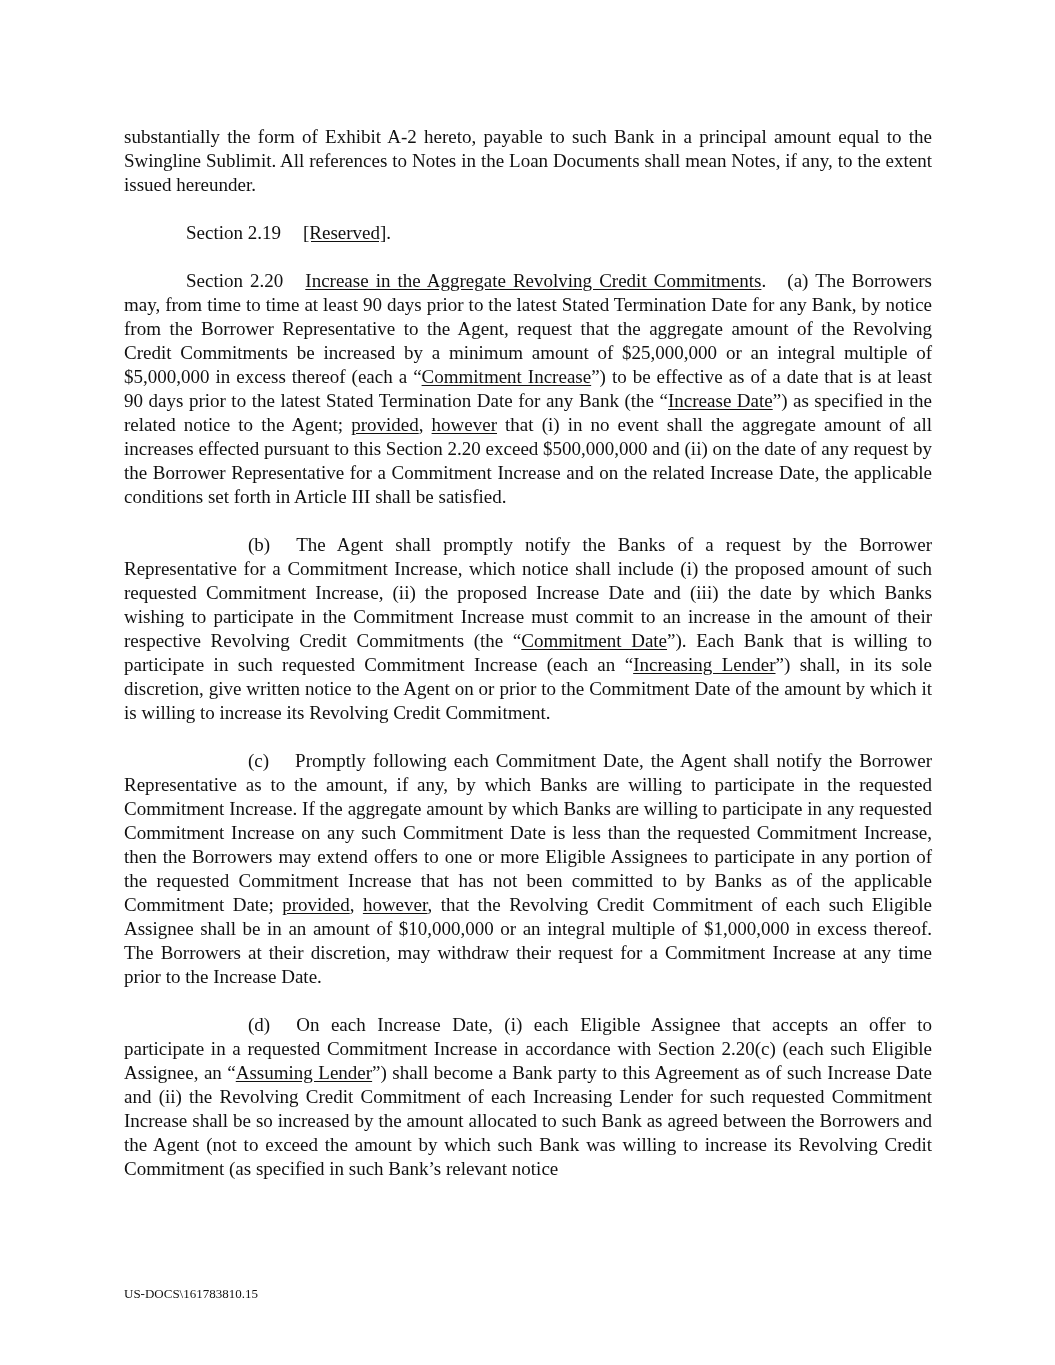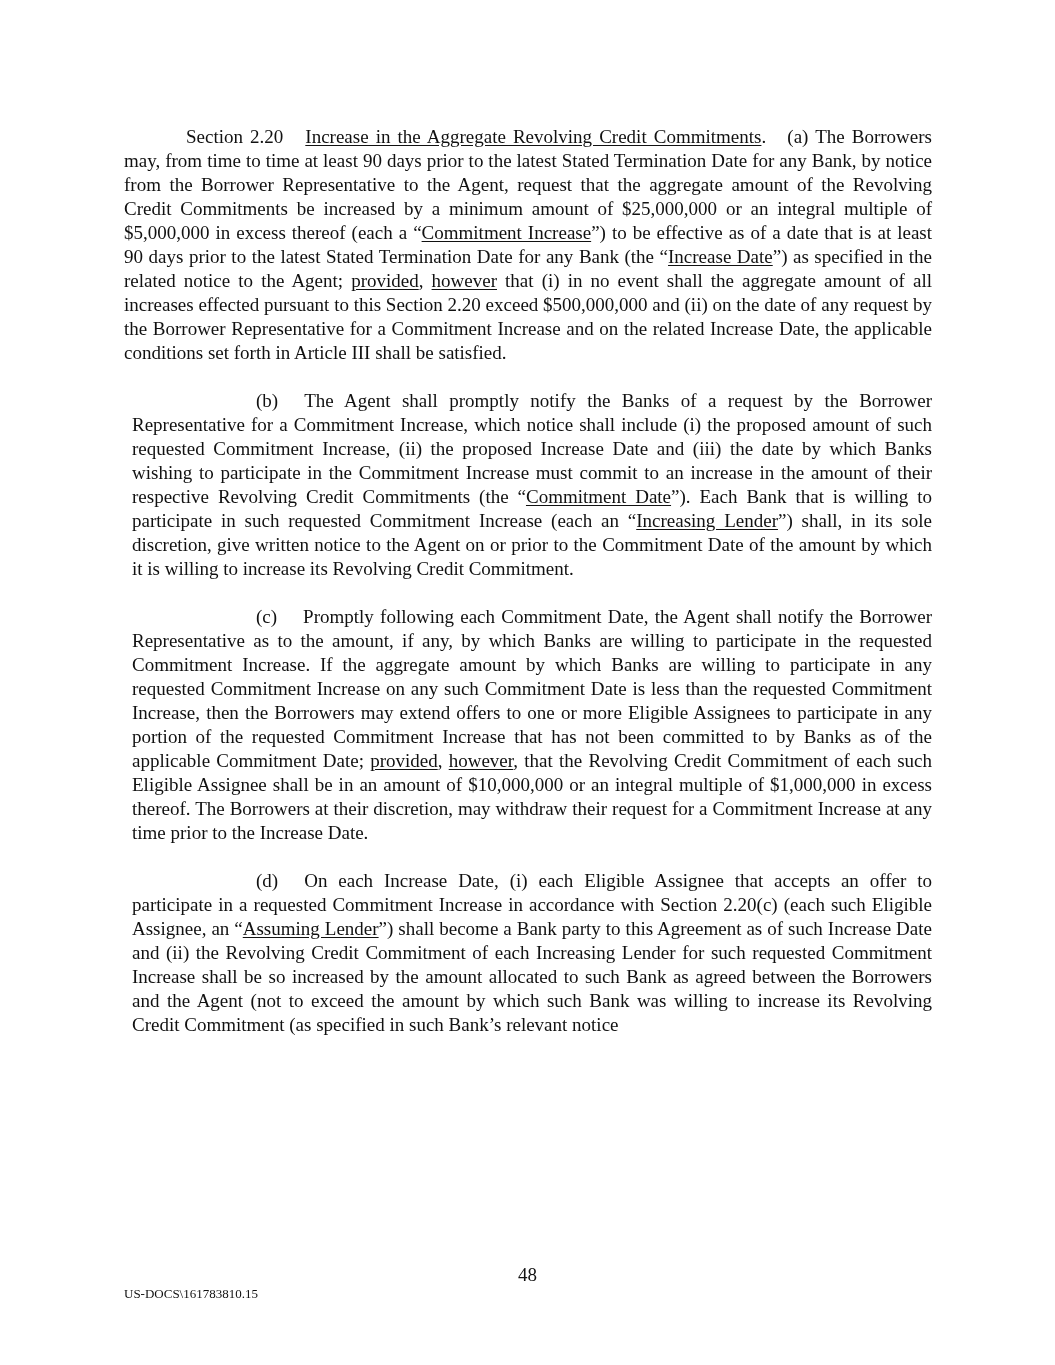--- a/index.html
+++ b/index.html
@@ -7,40 +7,43 @@
   .page {
     position: absolute; left: 0; top: 0; width: 1055px; height: 1365px; background: #fff;
     font-family: "Liberation Serif", "DejaVu Serif", serif; color: #111;
   }
   .body-text {
     position: absolute; left: 124px; top: 125px; width: 808px;
     font-size: 19px; line-height: 24px; text-align: justify;
   }
   .para { margin: 0 0 24px 0; }
   .indent-section { text-indent: 62px; }
-  .indent-sub { text-indent: 124px; margin-left: 8px; }
+  .indent-sub { text-indent: 124px; }
   .u { text-decoration: underline; text-underline-offset: 2px; }
   .label-gap { display: inline-block; width: 22px; }
   .sub-gap { display: inline-block; width: 26px; }
   .page-number { position: absolute; left: 0; width: 1055px; top: 1264px; text-align: center; font-size: 19px; }
   .doc-id { position: absolute; left: 124px; top: 1286px; font-family: "Liberation Serif", serif; font-size: 13px; }
 </style>
 </head>
 <body>
 
 <div class="page">
   <div class="body-text">
 
+    <p class="para">
+      <span>substantially the form of Exhibit A-2 hereto, payable to such Bank in a principal amount equal to the Swingline Sublimit.  All references to Notes in the Loan Documents shall mean Notes, if any, to the extent issued hereunder.</span>
+    </p>
 
+    <p class="para indent-section"><span>Section 2.19</span><span class="label-gap"></span><span class="u">[Reserved]</span><span>.</span></p>
 
     <p class="para indent-section"><span>Section 2.20</span><span class="label-gap"></span><span class="u">Increase in the Aggregate Revolving Credit Commitments</span>.&nbsp;&nbsp;&nbsp;<span>(a)</span><span> The Borrowers may, from time to time at least 90 days prior to the latest Stated Termination Date for any Bank, by notice from the Borrower Representative to the Agent, request that the aggregate amount of the Revolving Credit Commitments be increased by a minimum amount of $25,000,000 or an integral multiple of $5,000,000 in excess thereof (each a “</span><span class="u">Commitment Increase</span><span>”) to be effective as of a date that is at least 90 days prior to the latest Stated Termination Date for any Bank (the “</span><span class="u">Increase Date</span><span>”) as specified in the related notice to the Agent; </span><span class="u">provided</span><span>, </span><span class="u">however</span><span> that (i) in no event shall the aggregate amount of all increases effected pursuant to this Section 2.20 exceed $500,000,000 and (ii) on the date of any request by the Borrower Representative for a Commitment Increase and on the related Increase Date, the applicable conditions set forth in Article III shall be satisfied.</span></p>
 
     <p class="para indent-sub"><span>(b)</span><span class="sub-gap"></span><span>The Agent shall promptly notify the Banks of a request by the Borrower Representative for a Commitment Increase, which notice shall include (i) the proposed amount of such requested Commitment Increase, (ii) the proposed Increase Date and (iii) the date by which Banks wishing to participate in the Commitment Increase must commit to an increase in the amount of their respective Revolving Credit Commitments (the “</span><span class="u">Commitment Date</span><span>”).  Each Bank that is willing to participate in such requested Commitment Increase (each an “</span><span class="u">Increasing Lender</span><span>”) shall, in its sole discretion, give written notice to the Agent on or prior to the Commitment Date of the amount by which it is willing to increase its Revolving Credit Commitment.</span></p>
 
     <p class="para indent-sub"><span>(c)</span><span class="sub-gap"></span><span>Promptly following each Commitment Date, the Agent shall notify the Borrower Representative as to the amount, if any, by which Banks are willing to participate in the requested Commitment Increase.  If the aggregate amount by which Banks are willing to participate in any requested Commitment Increase on any such Commitment Date is less than the requested Commitment Increase, then the Borrowers may extend offers to one or more Eligible Assignees to participate in any portion of the requested Commitment Increase that has not been committed to by Banks as of the applicable Commitment Date; </span><span class="u">provided</span><span>, </span><span class="u">however</span><span>, that the Revolving Credit Commitment of each such Eligible Assignee shall be in an amount of $10,000,000 or an integral multiple of $1,000,000 in excess thereof.  The Borrowers at their discretion, may withdraw their request for a Commitment Increase at any time prior to the Increase Date.</span></p>
 
     <p class="para indent-sub"><span>(d)</span><span class="sub-gap"></span><span>On each Increase Date, (i) each Eligible Assignee that accepts an offer to participate in a requested Commitment Increase in accordance with Section 2.20(c) (each such Eligible Assignee, an “</span><span class="u">Assuming Lender</span><span>”) shall become a Bank party to this Agreement as of such Increase Date and (ii) the Revolving Credit Commitment of each Increasing Lender for such requested Commitment Increase shall be so increased by the amount allocated to such Bank as agreed between the Borrowers and the Agent (not to exceed the amount by which such Bank was willing to increase its Revolving Credit Commitment (as specified in such Bank’s relevant notice</span></p>
 
   </div>
 
-  <div class="page-number">48</div>
   <div class="doc-id">US-DOCS\161783810.15</div>
 </div>
 
 </body></html>

